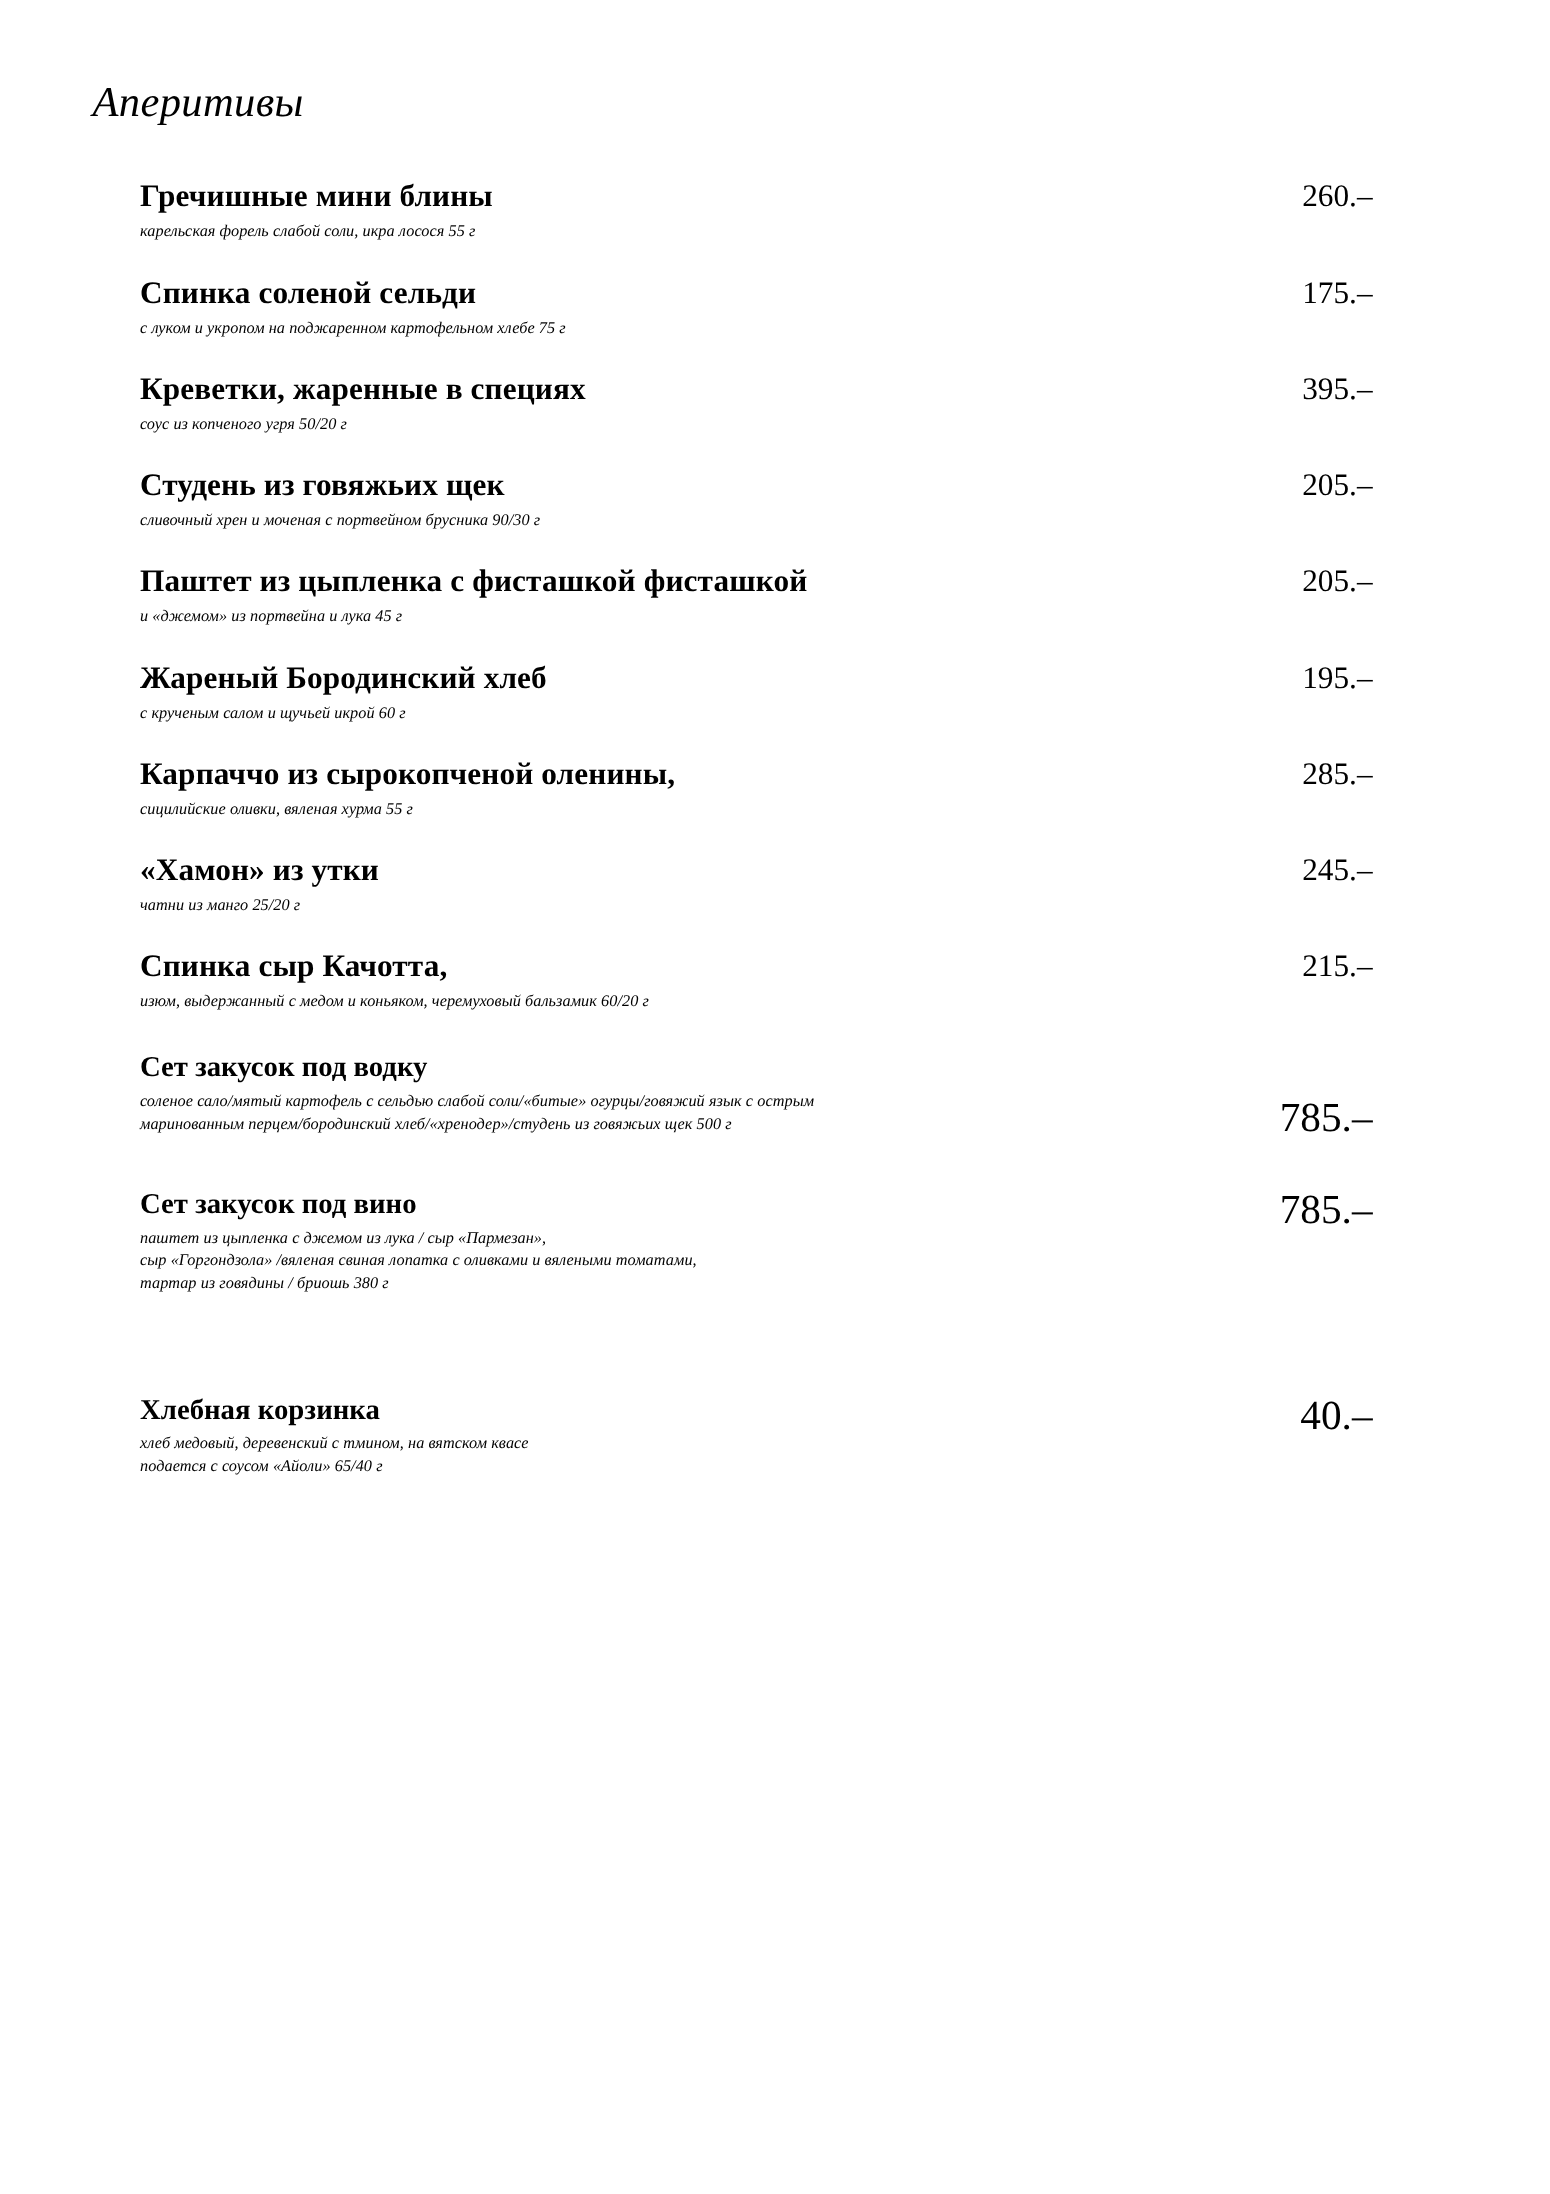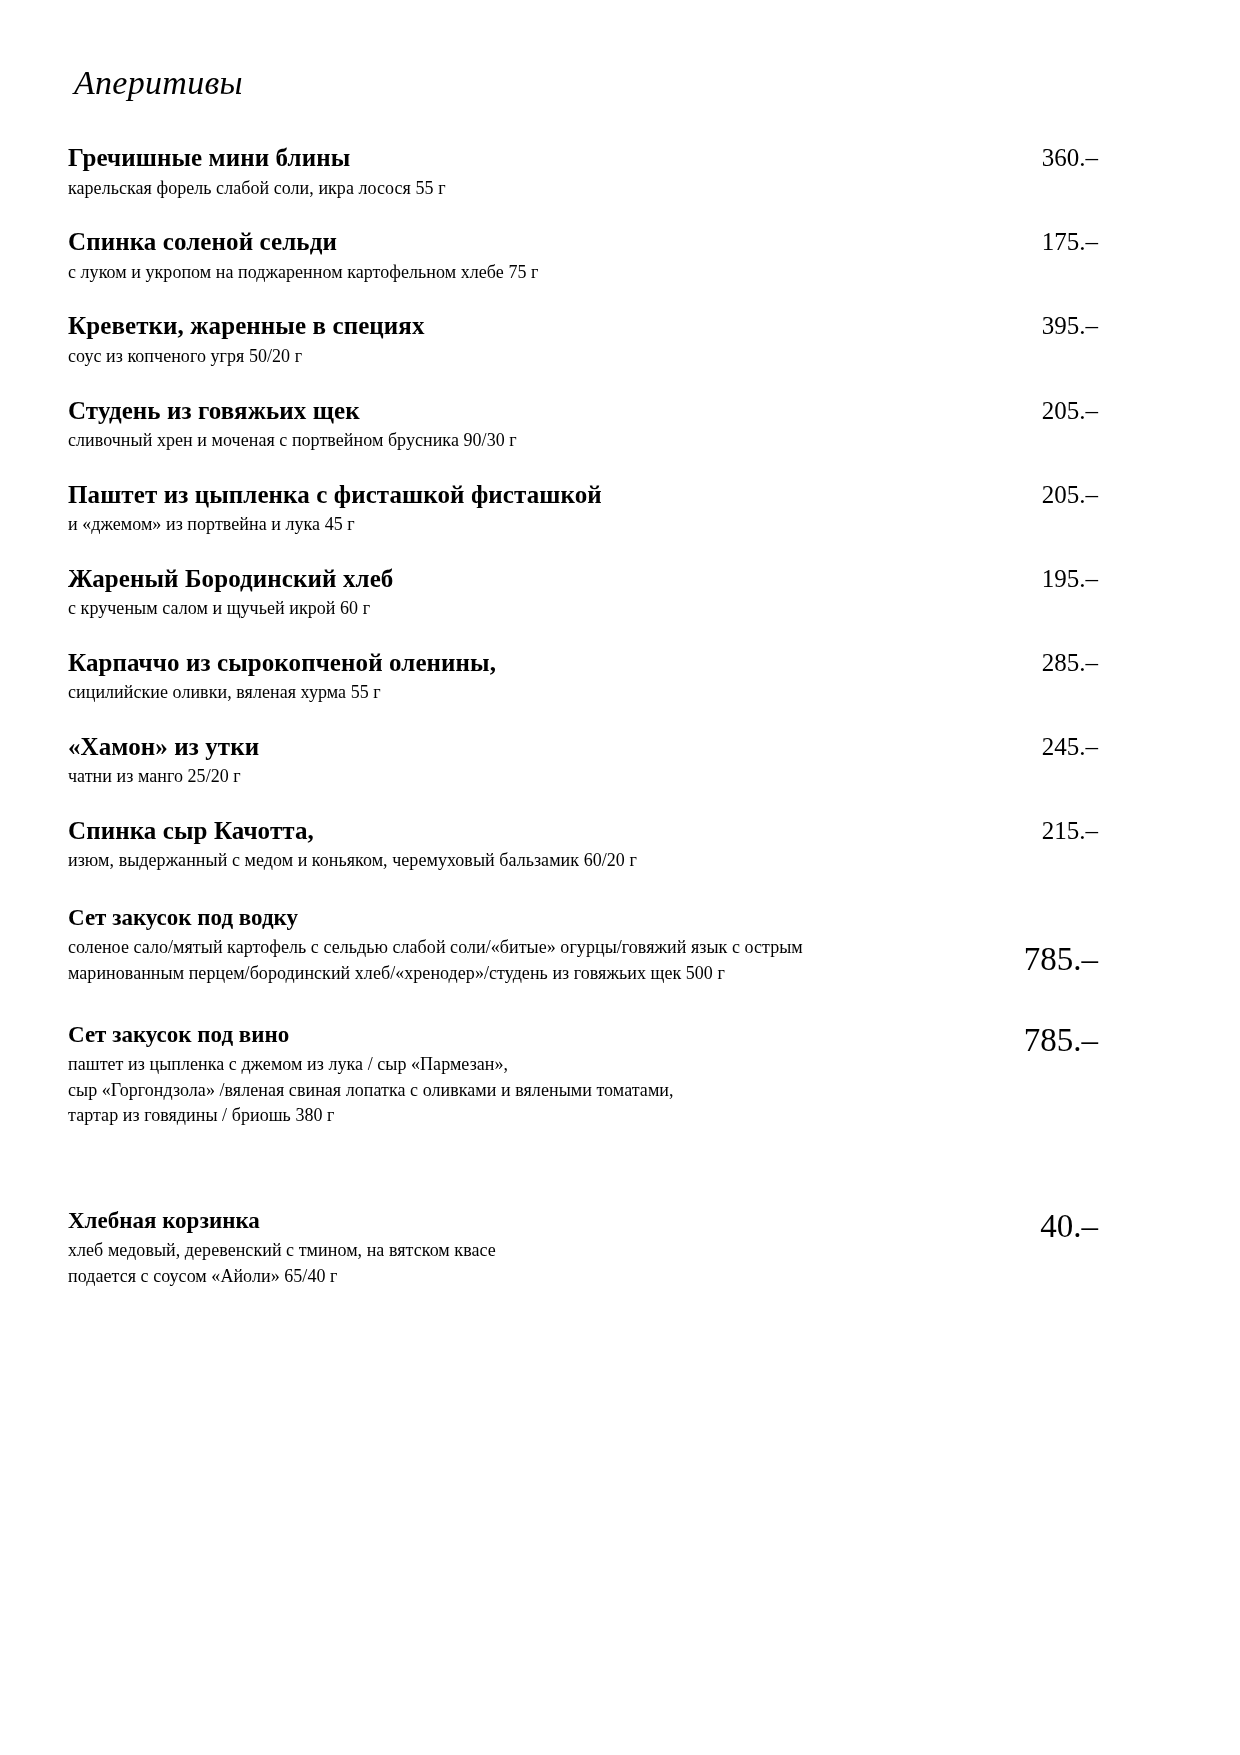--- a/index.html
+++ b/index.html
@@ -40,20 +40,21 @@
 
   
   .menu-list {
     display: block;
   }
 
   .menu-item {
     position: relative;
     display: block;
     margin-bottom: 26px;
+    margin-left: 44px;
   }
 
   .item-main {
     display: flex;
     align-items: baseline;
     justify-content: space-between;
     gap: 18px;
   }
 
   .item-name {
@@ -68,22 +69,23 @@
     font-weight: 400;
     font-size: 25px;
     line-height: 1.18;
     white-space: nowrap;
     flex: 0 0 auto;
     min-width: 96px;
     text-align: right;
   }
 
   .item-desc {
-    font-weight: 400;
-    font-size: 18px;
+    font-style: italic;
+    font-weight: 400;
+    font-size: 13px;
     line-height: 1.42;
     letter-spacing: 0.05px;
     margin-top: 3px;
     max-width: 880px;
   }
 
   .item-desc .desc-line {
     display: block;
     white-space: nowrap;
   }
@@ -144,21 +146,21 @@
 <div class="page">
   <div class="content">
 
     <h1 class="section-title">Аперитивы</h1>
 
     <div class="menu-list">
 
       <div class="menu-item">
         <div class="item-main">
           <div class="item-name">Гречишные мини блины</div>
-          <div class="item-price">360.–</div>
+          <div class="item-price">260.–</div>
         </div>
         <div class="item-desc">
           <span class="desc-line">карельская форель слабой соли, икра лосося 55 г</span>
         </div>
       </div>
 
       <div class="menu-item">
         <div class="item-main">
           <div class="item-name">Спинка соленой сельди</div>
           <div class="item-price">175.–</div>

